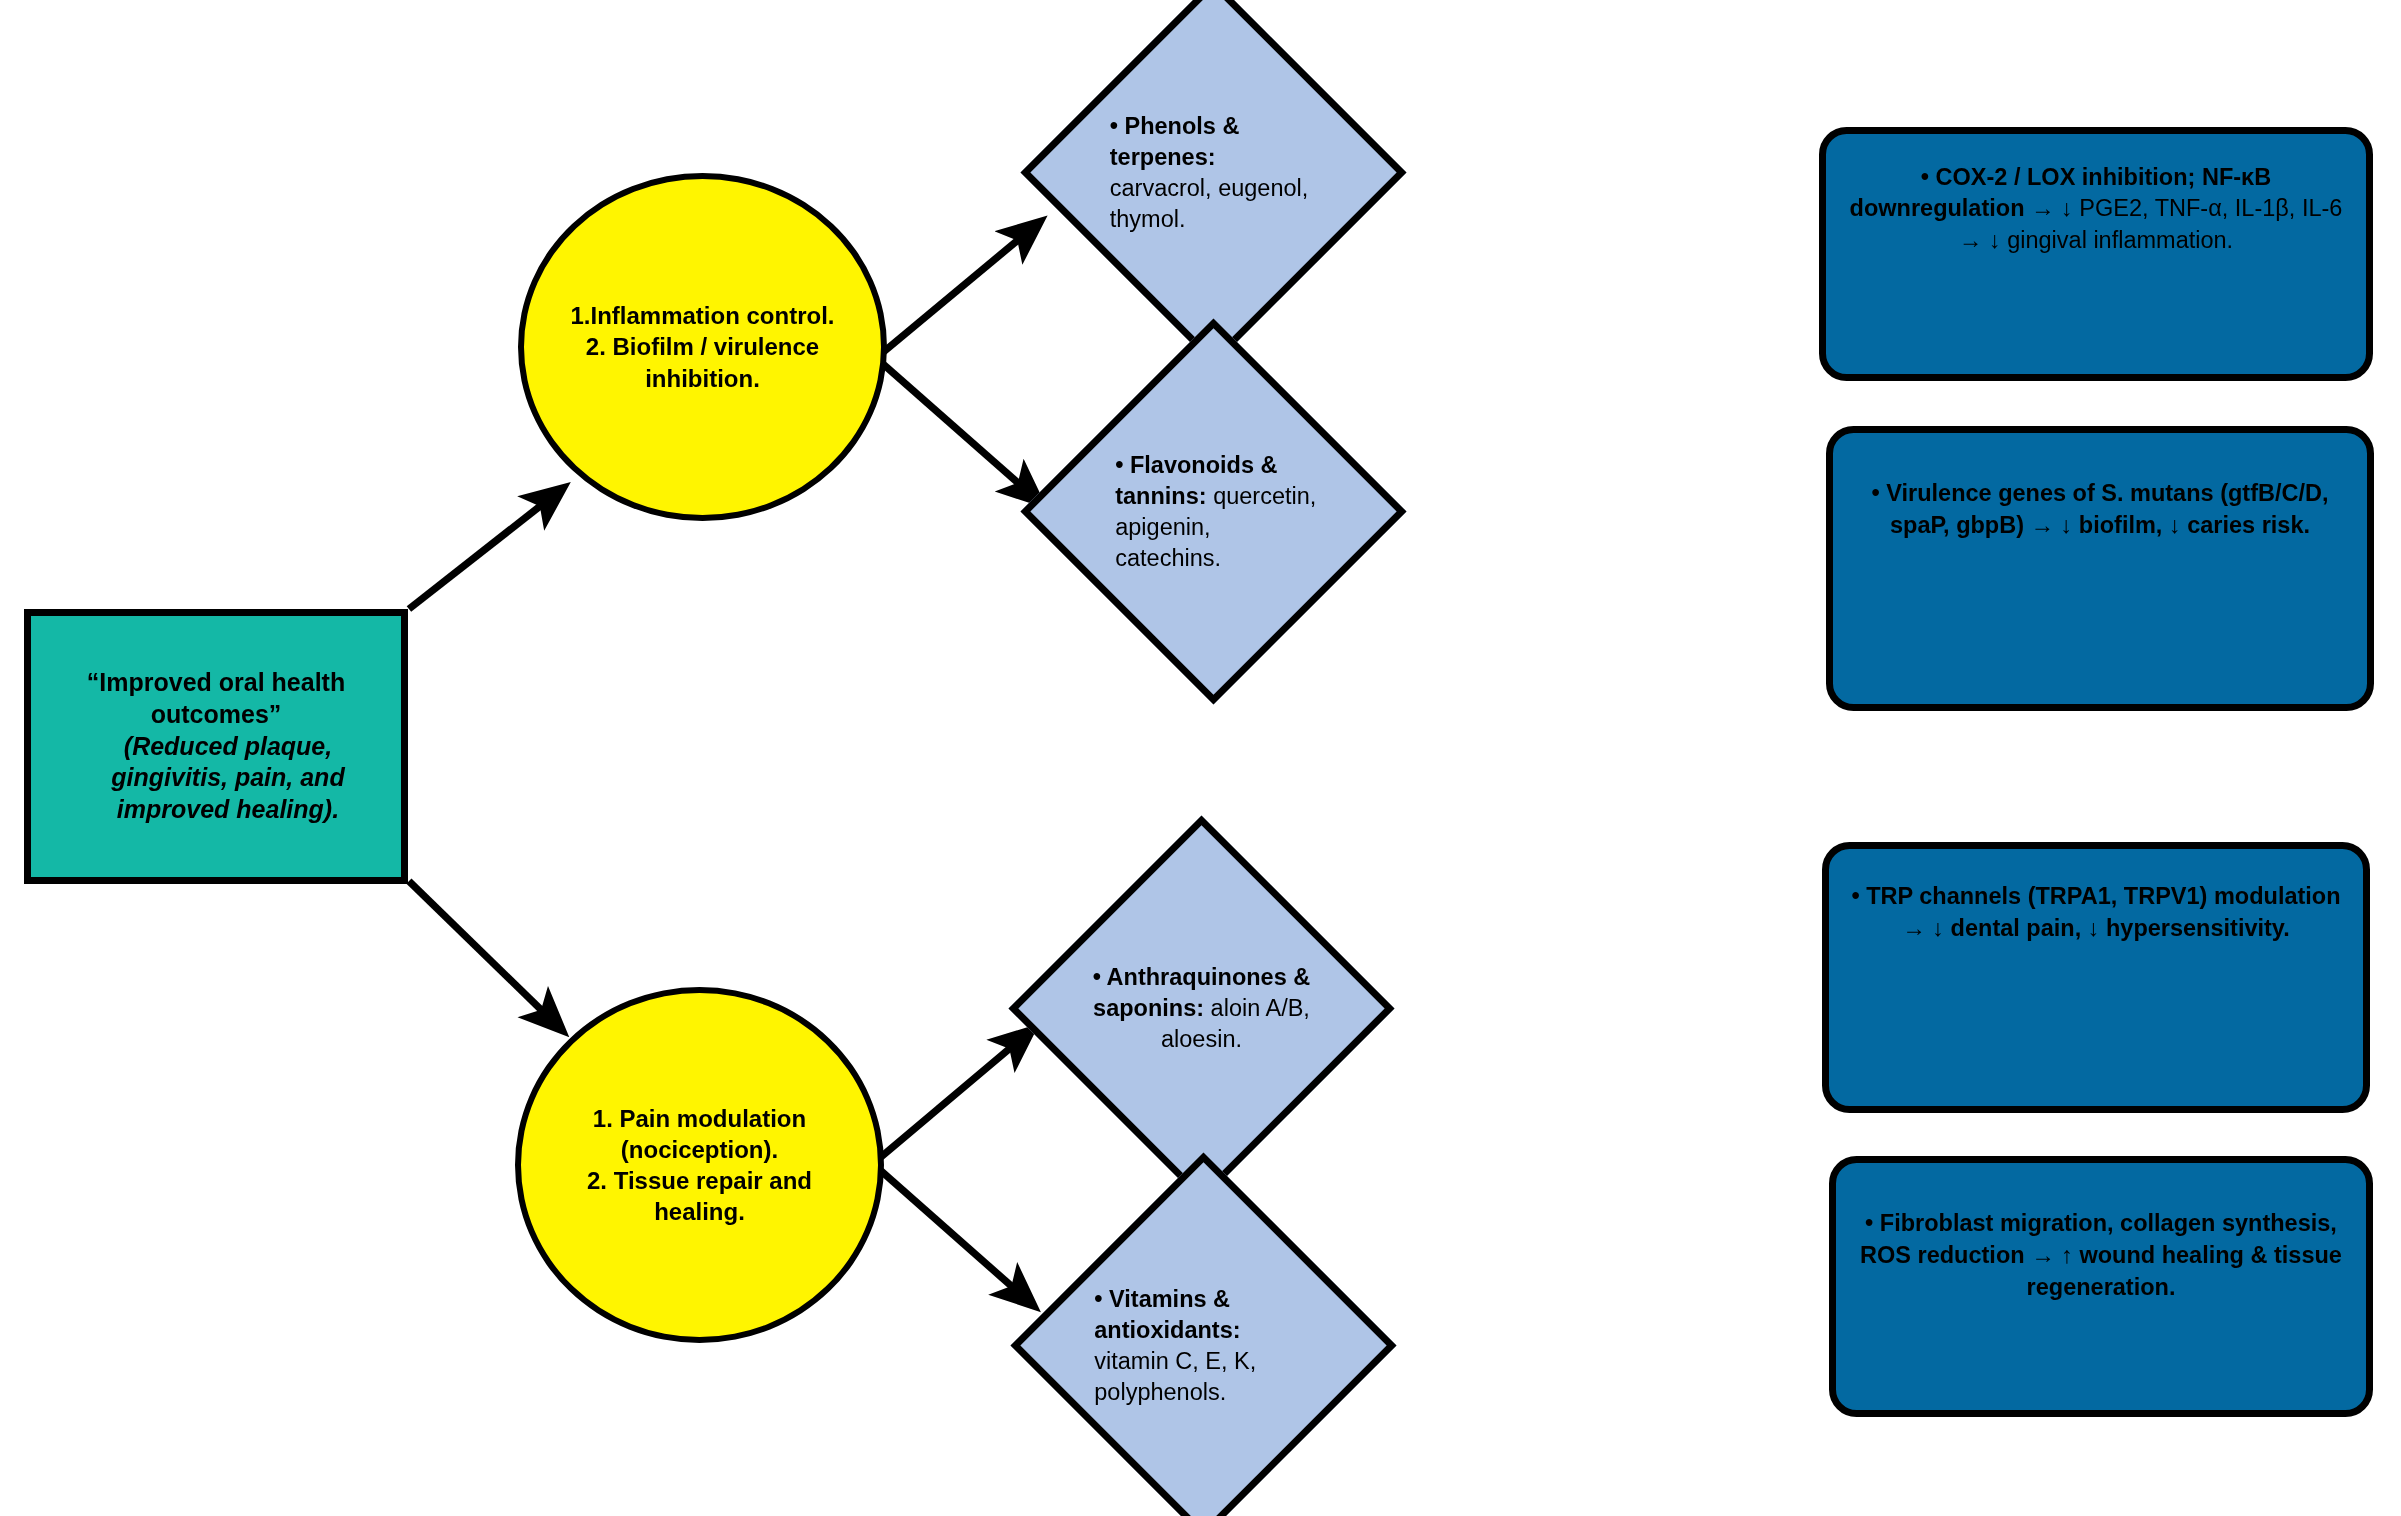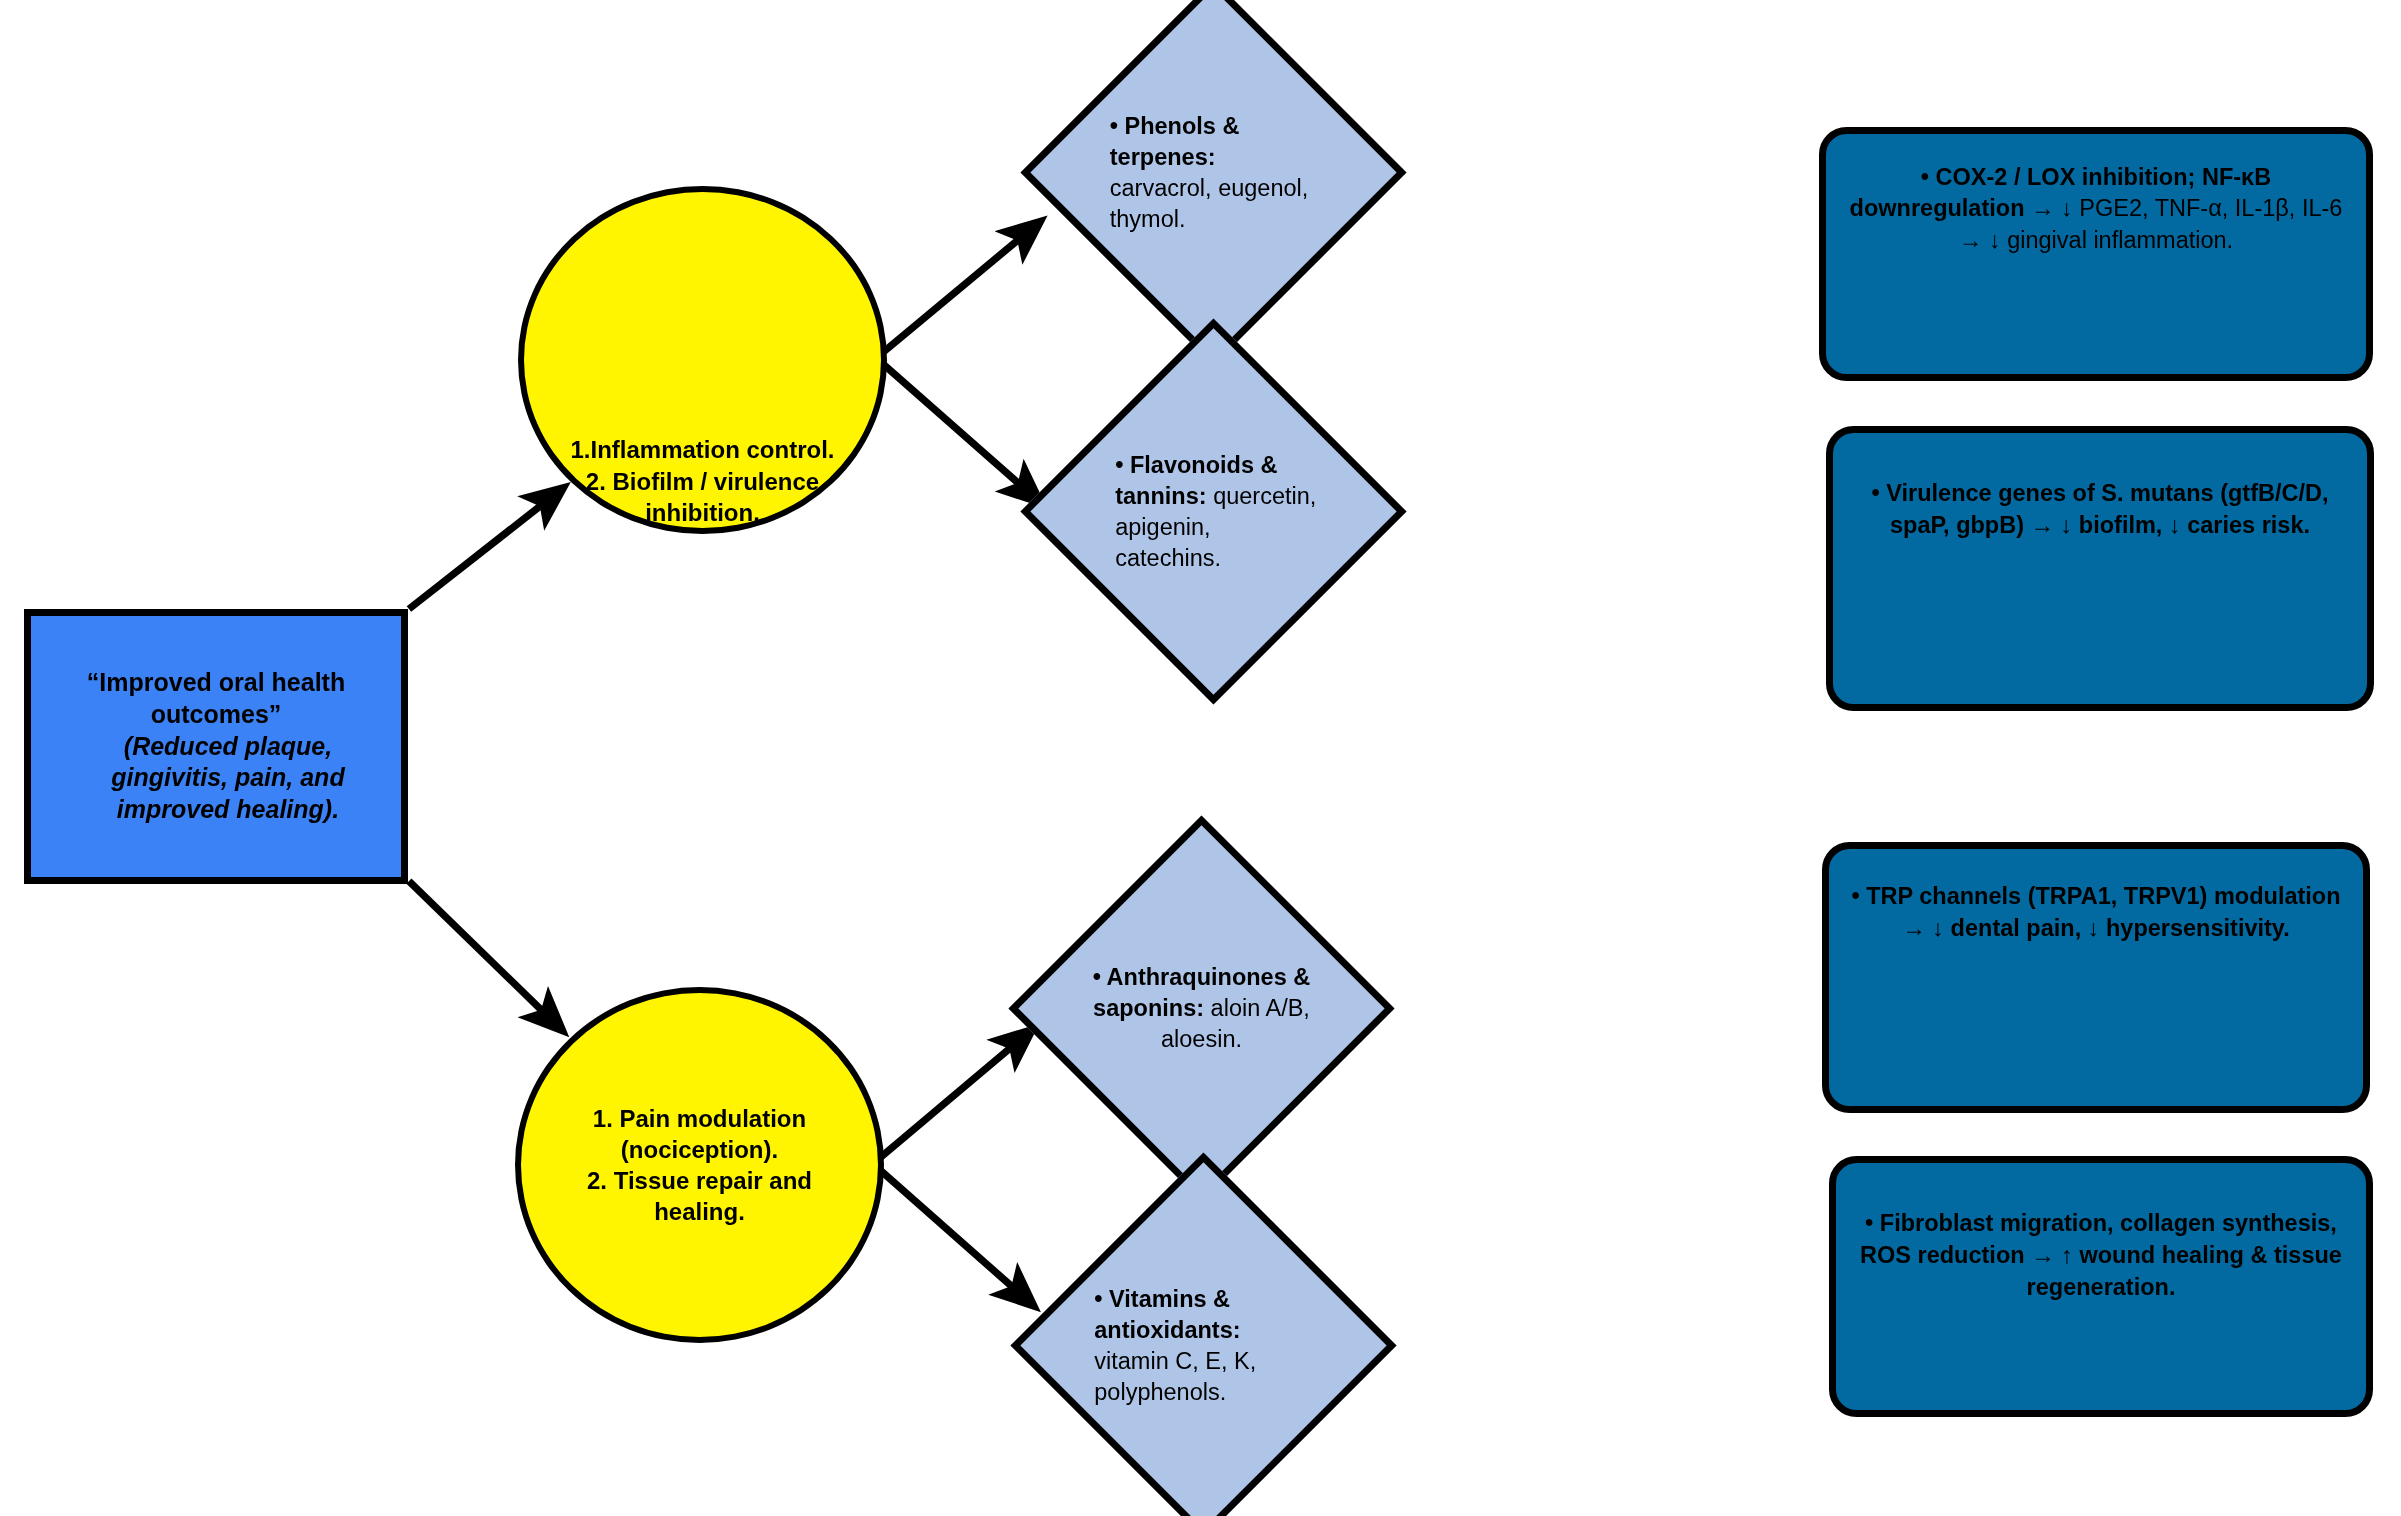--- a/index.html
+++ b/index.html
@@ -29,21 +29,21 @@
     pointer-events: none;
   }
 
   
   .outcome-box {
     position: absolute;
     left: 24px;
     top: 609px;
     width: 384px;
     height: 275px;
-    background: #3b82f6;
+    background: #14b8a6;
     border: 7.3px solid #000000;
     box-sizing: border-box;
     display: flex;
     flex-direction: column;
     align-items: center;
     justify-content: center;
     text-align: center;
     padding: 0 13px;
     box-sizing: border-box;
   }
@@ -71,21 +71,21 @@
     align-items: center;
     justify-content: center;
     text-align: center;
   }
   .circle .ctext {
     font-weight: bold;
     font-size: 24px;
     line-height: 1.3;
     padding: 0 44px;
   }
-  #circle-inflammation { left: 518px; top: 186px; width: 369px; height: 348px; align-items: flex-end; }
+  #circle-inflammation { left: 518px; top: 173px; width: 369px; height: 348px; }
   #circle-pain        { left: 515px; top: 987px; width: 369px; height: 356px; }
 
   
   .diamond-wrap {
     position: absolute;
   }
   .diamond-shape {
     position: absolute;
     left: 0; top: 0;
     width: 100%;

